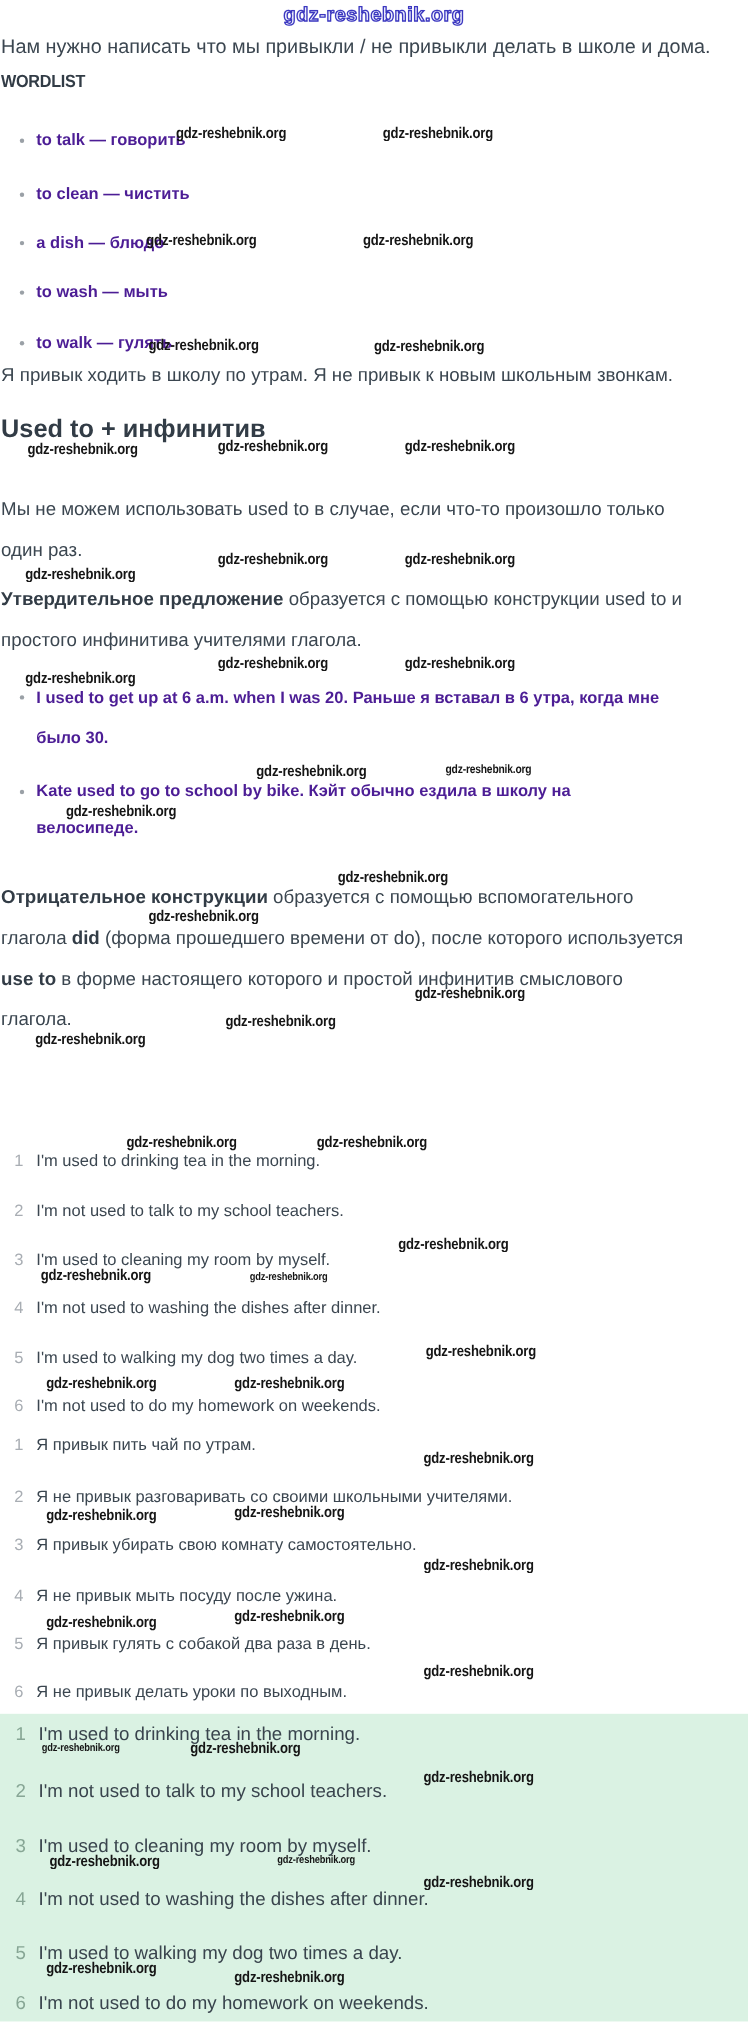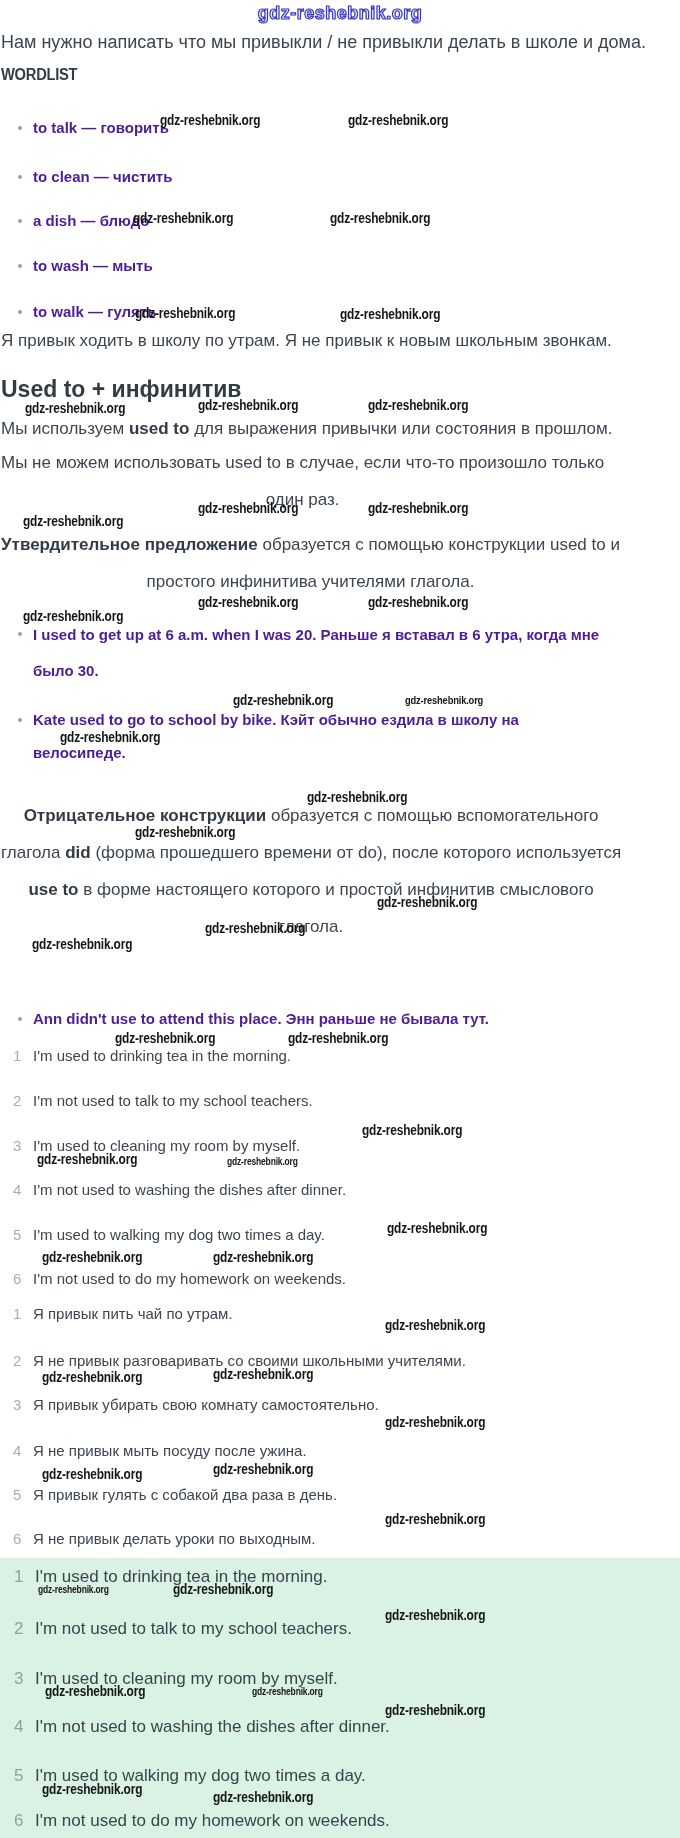--- a/index.html
+++ b/index.html
@@ -7,21 +7,21 @@
     position:relative;width:680px;height:1838px;overflow:hidden;background:#ffffff;
     font-family:"Liberation Sans",sans-serif;color:#3b4650;
   }
   .logo{
     position:absolute;top:3px;left:0;width:100%;text-align:center;
     font-size:18px;font-weight:700;letter-spacing:.5px;
     color:#eef0fd;-webkit-text-stroke:1.2px #3c38c0;text-shadow:0 0 1px #3c38c0;
   }
   .para{position:absolute;left:1px;margin:0;font-size:17px;line-height:1.25;white-space:nowrap;color:#3b4650;}
   .para.big{font-size:18px;}
-  .para.ml{line-height:37px;text-align:center;}
+  .para.ml{line-height:37px;}
   .hd{position:absolute;left:1px;margin:0;font-weight:700;color:#323c46;white-space:nowrap;}
   .hd.caps{font-size:16px;letter-spacing:-.3px;transform:scaleX(.92);transform-origin:left;}
   .hd.sub{font-size:23px;}
   .b{font-weight:700;color:#323c46;}
   .bullet-item{position:absolute;left:0;font-size:15px;color:#4c1d95;font-weight:bold;}
   .bullet-item .dot{position:absolute;left:18px;top:7px;width:4px;height:4px;border-radius:50%;background:#9aa0a6;}
   .bullet-item .btxt{display:block;margin-left:33px;white-space:nowrap;}
   .bullet-item.ex .dot{top:15px;}
   .bullet-item.ex .btxt{line-height:36px;}
   .bullet-item.ex2 .btxt{line-height:33px;}
@@ -66,42 +66,37 @@
   </div>
   <div class="bullet-item" style="top:303px">
     <span class="dot"></span>
     <span class="btxt">to walk — гулять</span>
   </div>
 
   <p class="para" style="top:330px">Я привык ходить в школу по утрам. Я не привык к новым школьным звонкам.</p>
 
   <h3 class="hd sub" style="top:376px">Used to + инфинитив</h3>
 
-  <p class="para" style="top:418px"><span>Мы используем </span><span class="b">used to</span><span> для выражения привычки или состояния в прошлом.</span></p>
 
   <p class="para ml" style="top:444px"><span>Мы не можем использовать used to в случае, если что-то произошло только</span><br><span>один раз.</span></p>
 
   <p class="para ml" style="top:526px"><span class="b">Утвердительное предложение</span><span> образуется с помощью конструкции used to и</span><br><span>простого инфинитива учителями глагола.</span></p>
 
   <div class="bullet-item ex" style="top:617px">
     <span class="dot"></span>
     <span class="btxt"><span>I used to get up at 6 a.m. when I was 20. Раньше я вставал в 6 утра, когда мне</span><br><span>было 30.</span></span>
   </div>
 
   <div class="bullet-item ex ex2" style="top:703px">
     <span class="dot"></span>
     <span class="btxt"><span>Kate used to go to school by bike. Кэйт обычно ездила в школу на</span><br><span>велосипеде.</span></span>
   </div>
 
   <p class="para ml" style="top:797px"><span class="b">Отрицательное конструкции</span><span> образуется с помощью вспомогательного</span><br><span>глагола </span><span class="b">did</span><span> (форма прошедшего времени от do), после которого используется</span><br><span class="b">use to</span><span> в форме настоящего которого и простой инфинитив смыслового</span><br><span>глагола.</span></p>
 
-  <div class="bullet-item" style="top:1010px">
-    <span class="dot"></span>
-    <span class="btxt">Ann didn't use to attend this place. Энн раньше не бывала тут.</span>
-  </div>
 
   <div class="num-item" style="top:1047px">
     <span class="num">1</span>
     <span class="txt">I'm used to drinking tea in the morning.</span>
   </div>
   <div class="num-item" style="top:1092px">
     <span class="num">2</span>
     <span class="txt">I'm not used to talk to my school teachers.</span>
   </div>
   <div class="num-item" style="top:1137px">

